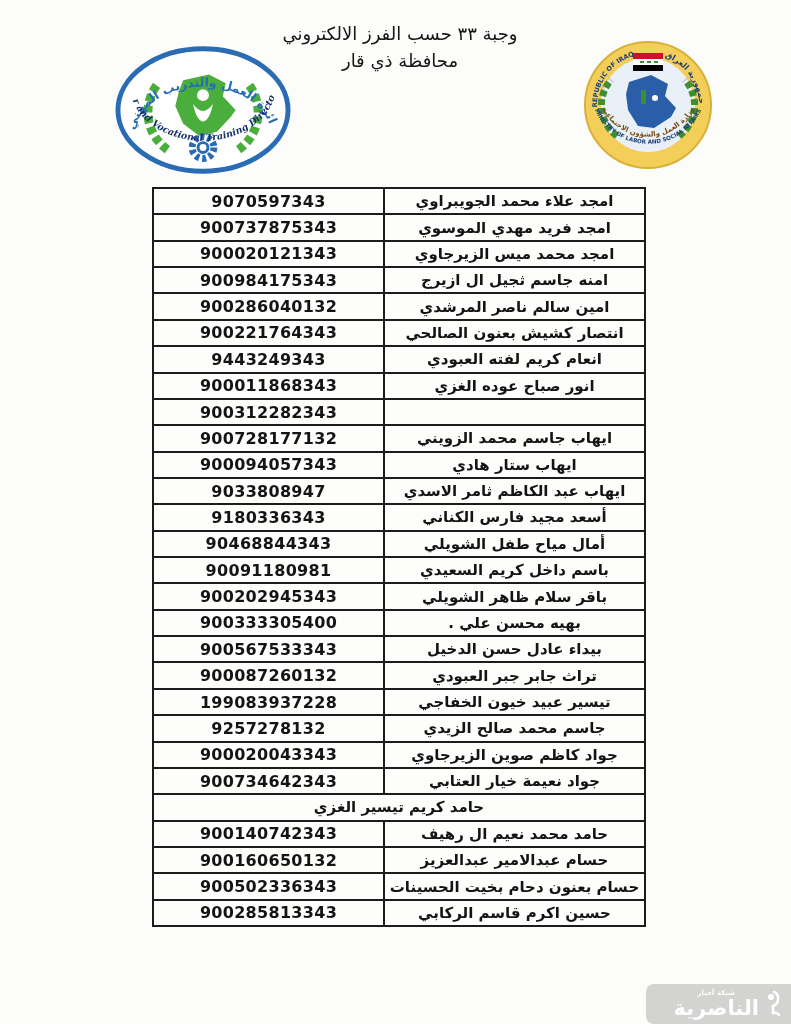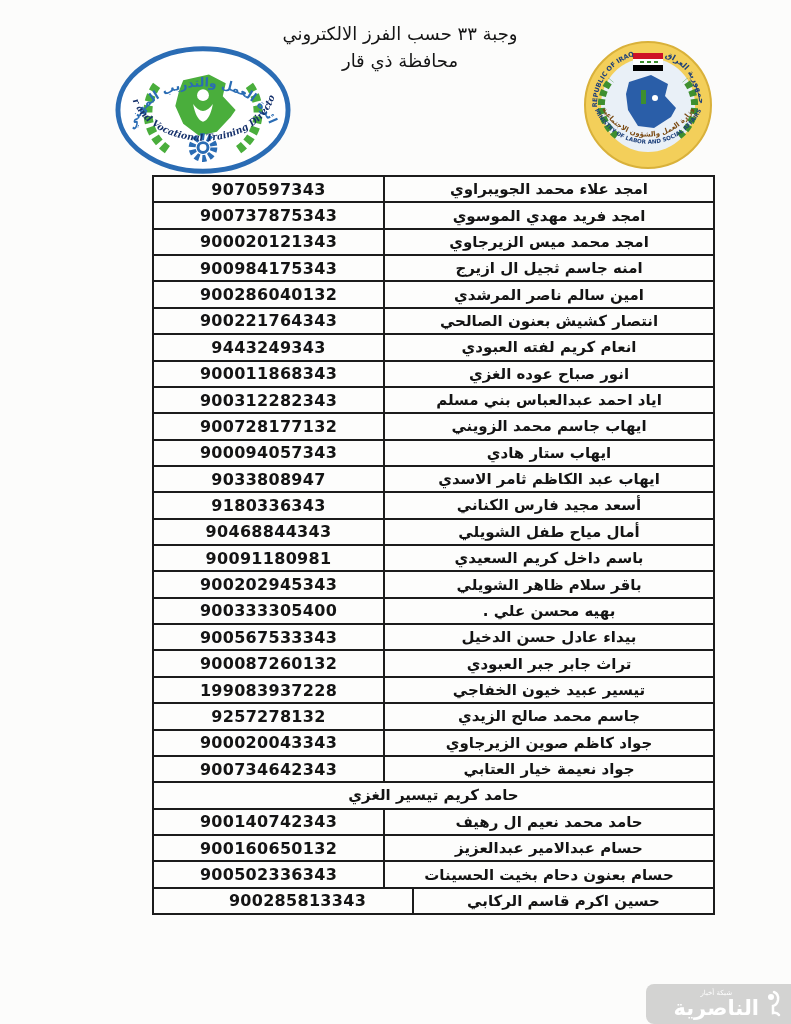--- a/index.html
+++ b/index.html
@@ -13,46 +13,46 @@
   .logo-left  { position:absolute; left:114px; top:44px; width:178px; height:132px; }
   .logo-right { position:absolute; left:583px; top:40px; width:130px; height:130px; }
   .doc-title {
     position:absolute; left:250px; top:20px; width:300px;
     text-align:center; direction:rtl;
     font-weight:400; font-size:18px; line-height:27px; color:#151515;
   }
 
   
   .list-table {
-    position:absolute; left:152px; top:175px; width:563px; height:740px;
+    position:absolute; left:152px; top:187px; width:494px; height:740px;
     box-sizing:border-box; border:2px solid #1c1c1c;
     display:flex; flex-direction:column; background:#fdfdfc;
   }
   .t-row { flex:1; display:flex; border-bottom:2px solid #1c1c1c; }
-  .t-row:last-child { border-bottom:none;padding-left:29px; }
+  .t-row:last-child { border-bottom:none; }
   .cell-num {
     width:231px; box-sizing:border-box; border-right:2px solid #1c1c1c;
     display:flex; align-items:center; justify-content:center;
     font-size:16px; font-weight:700; color:#141414; letter-spacing:.3px;
   }
   .cell-name {
     flex:1; display:flex; align-items:center; justify-content:center;
     direction:rtl; font-size:15px; font-weight:700; color:#141414;
     white-space:nowrap;
   }
 
   
   .watermark {
     position:absolute; right:0; top:984px; width:145px; height:40px;
     background:#d3d3d2; border-radius:8px 0 0 8px;
     display:flex; flex-direction:row-reverse; align-items:center;
     justify-content:flex-start; gap:4px; padding:0 6px 0 4px; box-sizing:border-box;
   }
   .wm-text { display:flex; flex-direction:column; align-items:center; line-height:1; }
-  .wm-small { color:#ffffff; font-size:7px; font-weight:400; direction:rtl; margin-bottom:1px; }
+  .wm-small { color:#ffffff; font-size:7px; font-weight:700; direction:rtl; margin-bottom:1px; }
   .wm-large { color:#ffffff; font-size:21px; font-weight:700; direction:rtl; }
   .wm-icon  { width:22px; height:30px; }
 </style>
 </head>
 <body>
 
 <div class="page">
 
   <svg class="logo-left" viewBox="0 0 180 132">
     <ellipse cx="90" cy="66" rx="86" ry="62" fill="#ffffff" stroke="#2a6cb4" stroke-width="5"></ellipse>
@@ -139,21 +139,20 @@
       <div class="t-row">
         <div class="cell-num">9443249343</div>
         <div class="cell-name">انعام كريم لفته العبودي</div>
       </div>
       <div class="t-row">
         <div class="cell-num">900011868343</div>
         <div class="cell-name">انور صباح عوده الغزي</div>
       </div>
       <div class="t-row">
         <div class="cell-num">900312282343</div>
-        <div class="cell-name">اياد احمد عبدالعباس بني مسلم</div>
       </div>
       <div class="t-row">
         <div class="cell-num">900728177132</div>
         <div class="cell-name">ايهاب جاسم محمد الزويني</div>
       </div>
       <div class="t-row">
         <div class="cell-num">900094057343</div>
         <div class="cell-name">ايهاب ستار هادي</div>
       </div>
       <div class="t-row">

